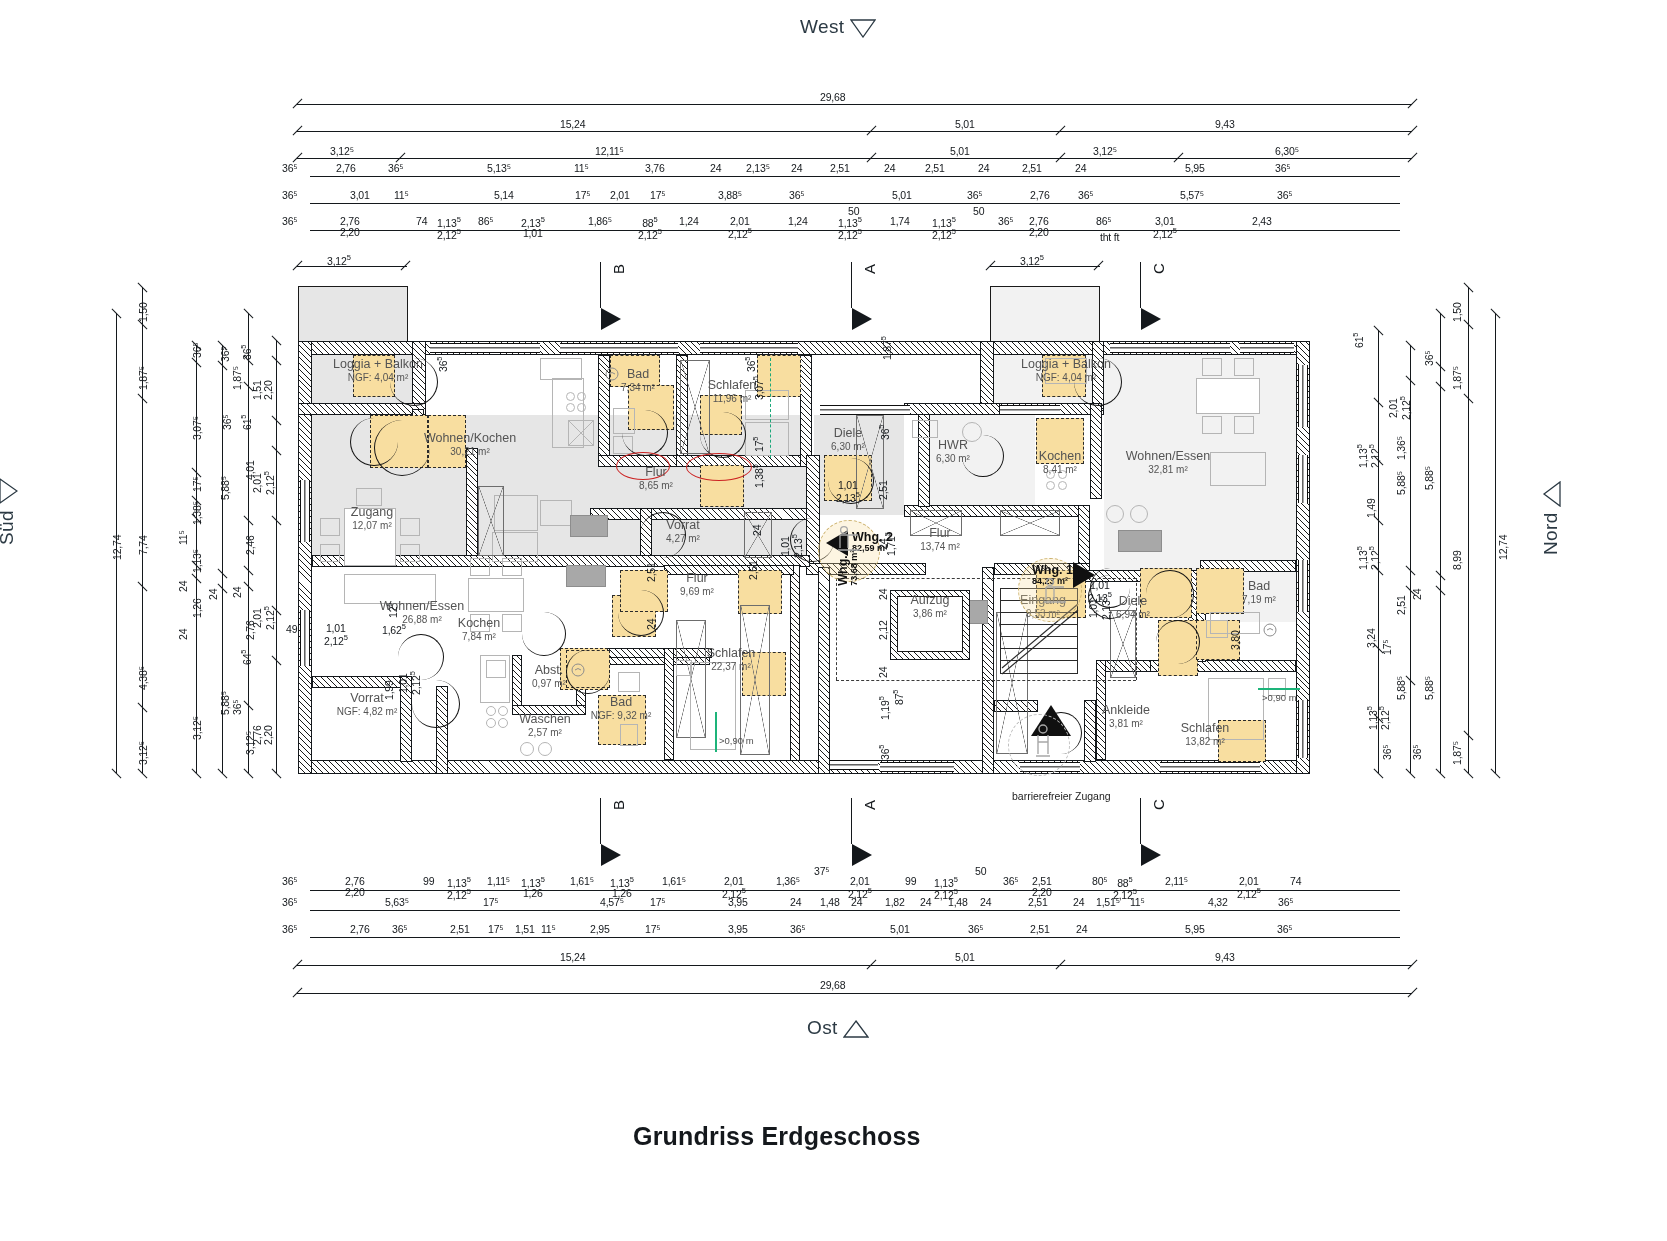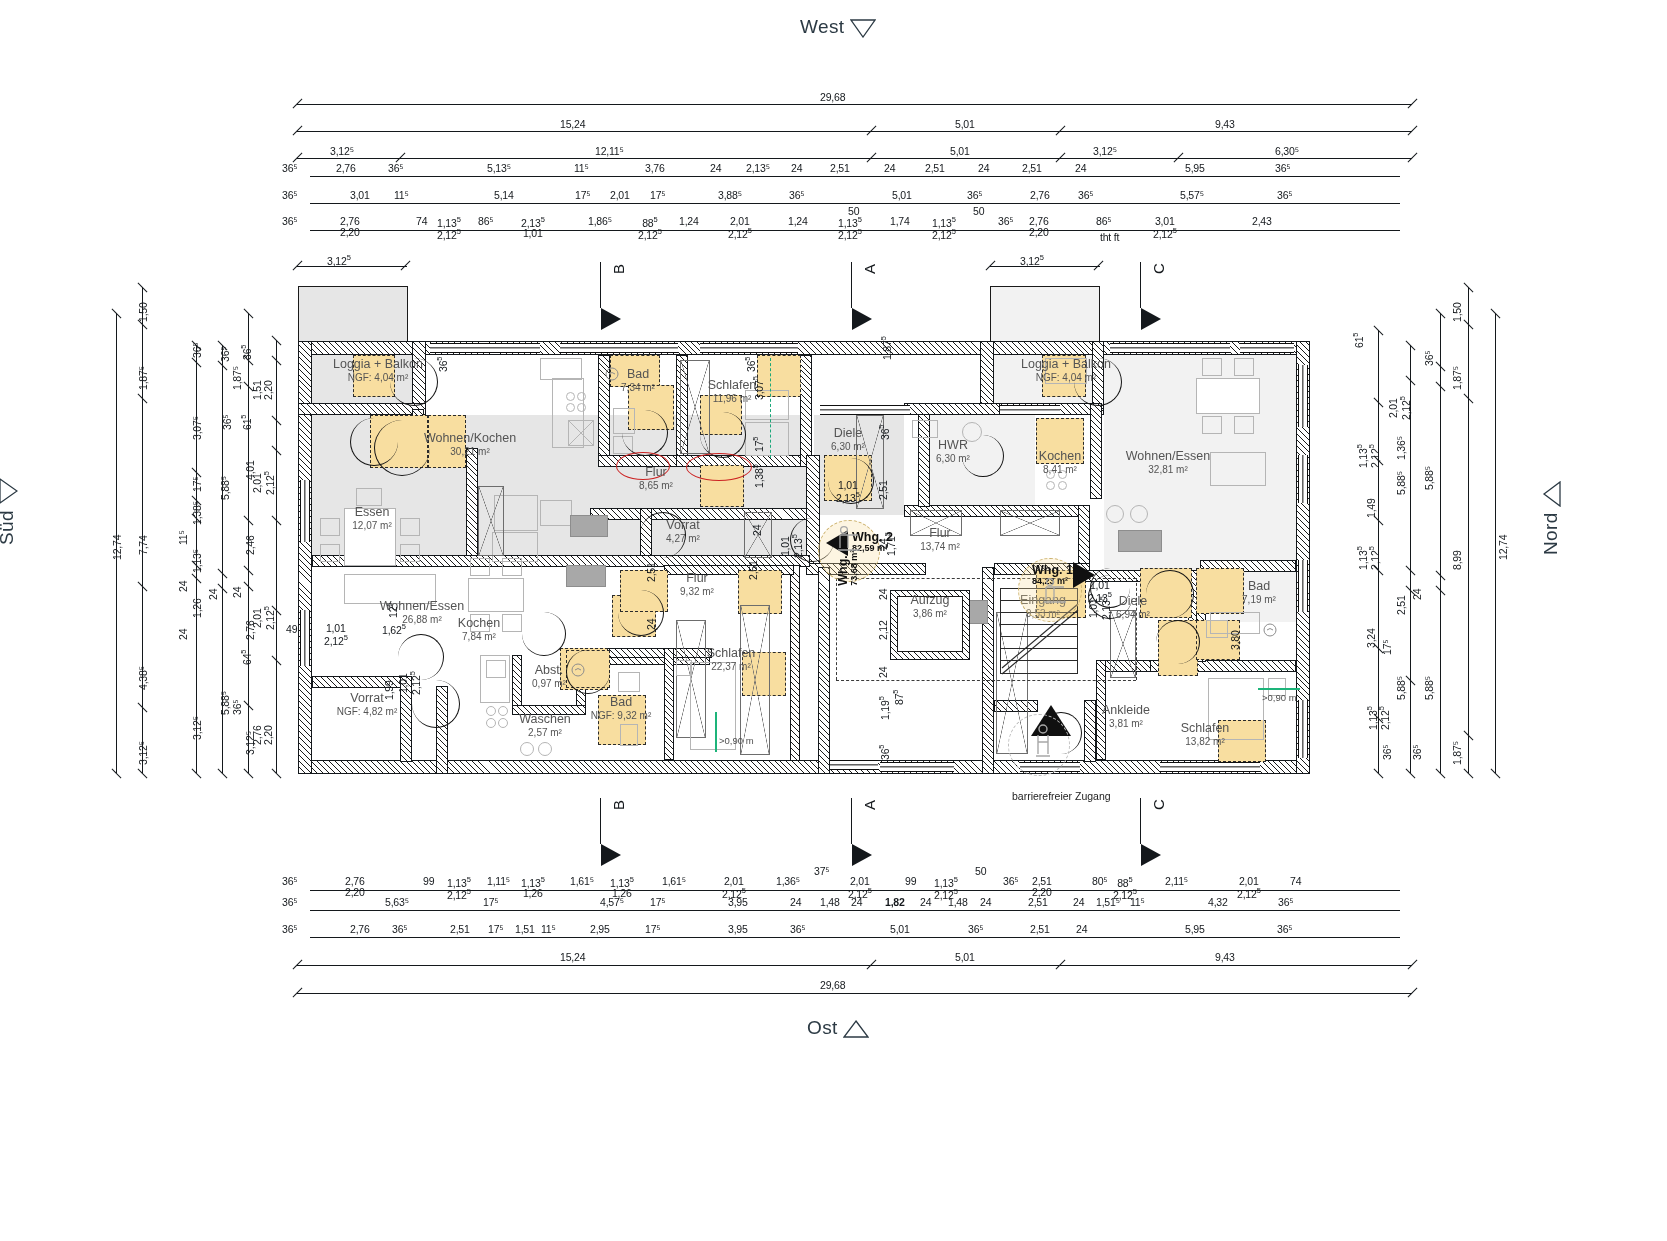--- a/index.html
+++ b/index.html
@@ -766,21 +766,21 @@
 
   <div class="roomlabel" style="left:322px;top:356px;width:112px;">
     <span class="nm">Loggia + Balkon</span>
     <span class="ar">NGF: 4,04 m²</span>
   </div>
   <div class="roomlabel" style="left:410px;top:430px;width:120px;">
     <span class="nm">Wohnen/Kochen</span>
     <span class="ar">30,21 m²</span>
   </div>
   <div class="roomlabel" style="left:332px;top:504px;width:80px;">
-    <span class="nm">Essen</span>
+    <span class="nm">Zugang</span>
     <span class="ar">12,07 m²</span>
   </div>
   <div class="roomlabel" style="left:608px;top:366px;width:60px;">
     <span class="nm">Bad</span>
     <span class="ar">7,34 m²</span>
   </div>
   <div class="roomlabel" style="left:692px;top:377px;width:80px;">
     <span class="nm">Schlafen</span>
     <span class="ar">11,96 m²</span>
   </div>
@@ -859,21 +859,21 @@
   <div class="roomlabel" style="left:510px;top:711px;width:70px;">
     <span class="nm">Waschen</span>
     <span class="ar">2,57 m²</span>
   </div>
   <div class="roomlabel" style="left:582px;top:694px;width:78px;">
     <span class="nm">Bad</span>
     <span class="ar">NGF: 9,32 m²</span>
   </div>
   <div class="roomlabel" style="left:664px;top:570px;width:66px;">
     <span class="nm">Flur</span>
-    <span class="ar">9,32 m²</span>
+    <span class="ar">9,69 m²</span>
   </div>
   <div class="roomlabel" style="left:690px;top:645px;width:82px;">
     <span class="nm">Schlafen</span>
     <span class="ar">22,37 m²</span>
   </div>
 
   <div class="whg" style="left:1022px;top:562px;">
     <div class="circ" style="left:-4px;top:-4px;width:64px;height:64px;"></div>
     <div class="txt" style="margin-left:10px;">
       <span>Whg. 1</span>
@@ -1009,21 +1009,21 @@
   <div class="abs dimline h" style="left:310px;top:910px;width:1090px;"></div>
   <div class="dimtxt" style="left:282px;top:897px;">36⁵</div>
   <div class="dimtxt" style="left:385px;top:897px;">5,63⁵</div>
   <div class="dimtxt" style="left:483px;top:897px;">17⁵</div>
   <div class="dimtxt" style="left:600px;top:897px;">4,57⁵</div>
   <div class="dimtxt" style="left:650px;top:897px;">17⁵</div>
   <div class="dimtxt" style="left:728px;top:897px;">3,95</div>
   <div class="dimtxt" style="left:790px;top:897px;">24</div>
   <div class="dimtxt" style="left:820px;top:897px;">1,48</div>
   <div class="dimtxt" style="left:851px;top:897px;">24</div>
-  <div class="dimtxt" style="left:885px;top:897px;font-weight:bold;">1,82</div>
+  <div class="dimtxt" style="left:885px;top:897px;">1,82</div>
   <div class="dimtxt" style="left:920px;top:897px;">24</div>
   <div class="dimtxt" style="left:948px;top:897px;">1,48</div>
   <div class="dimtxt" style="left:980px;top:897px;">24</div>
   <div class="dimtxt" style="left:1028px;top:897px;">2,51</div>
   <div class="dimtxt" style="left:1073px;top:897px;">24</div>
   <div class="dimtxt" style="left:1096px;top:897px;">1,51⁵</div>
   <div class="dimtxt" style="left:1130px;top:897px;">11⁵</div>
   <div class="dimtxt" style="left:1208px;top:897px;">4,32</div>
   <div class="dimtxt" style="left:1278px;top:897px;">36⁵</div>
 
@@ -1053,14 +1053,15 @@
   <div class="abs tick" style="left:1412px;top:958px;"></div>
   <div class="dimtxt" style="left:560px;top:952px;">15,24</div>
   <div class="dimtxt" style="left:955px;top:952px;">5,01</div>
   <div class="dimtxt" style="left:1215px;top:952px;">9,43</div>
 
   <div class="abs dimline h" style="left:297px;top:993px;width:1115px;"></div>
   <div class="abs tick" style="left:297px;top:986px;"></div>
   <div class="abs tick" style="left:1412px;top:986px;"></div>
   <div class="dimtxt" style="left:820px;top:980px;">29,68</div>
 
+  <div class="abs" id="plan-title" style="left:633px;top:1122px;">Grundriss Erdgeschoss</div>
 
 </div>
 
 </body></html>

